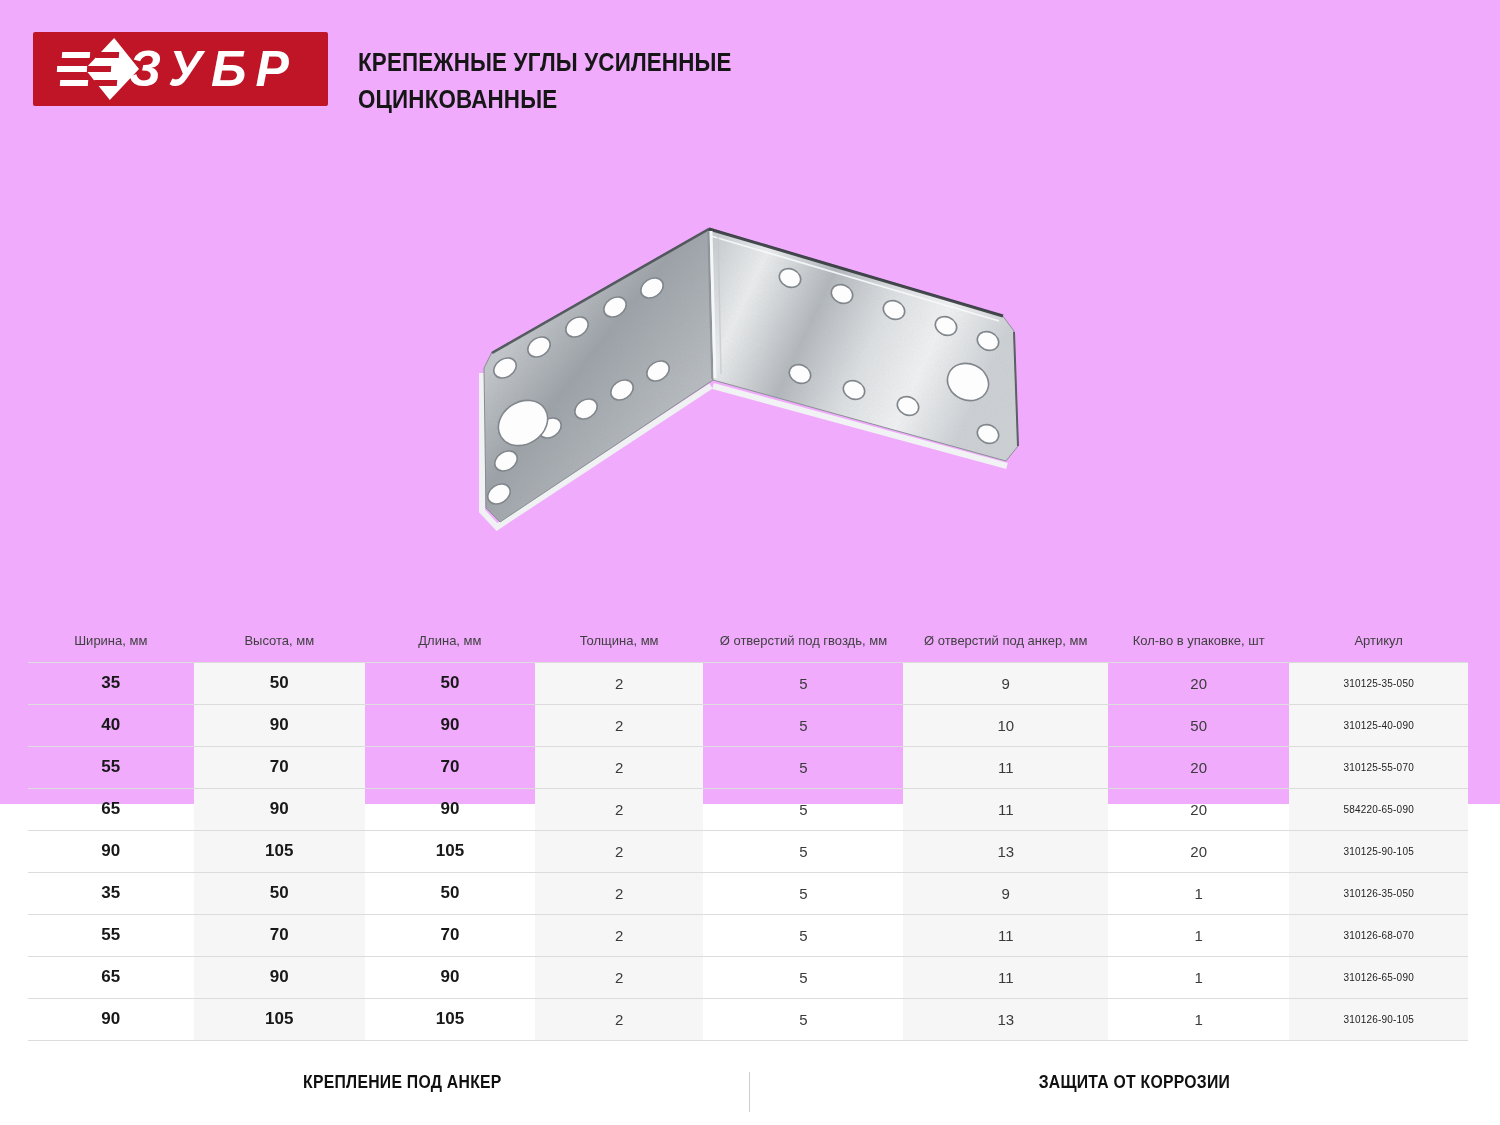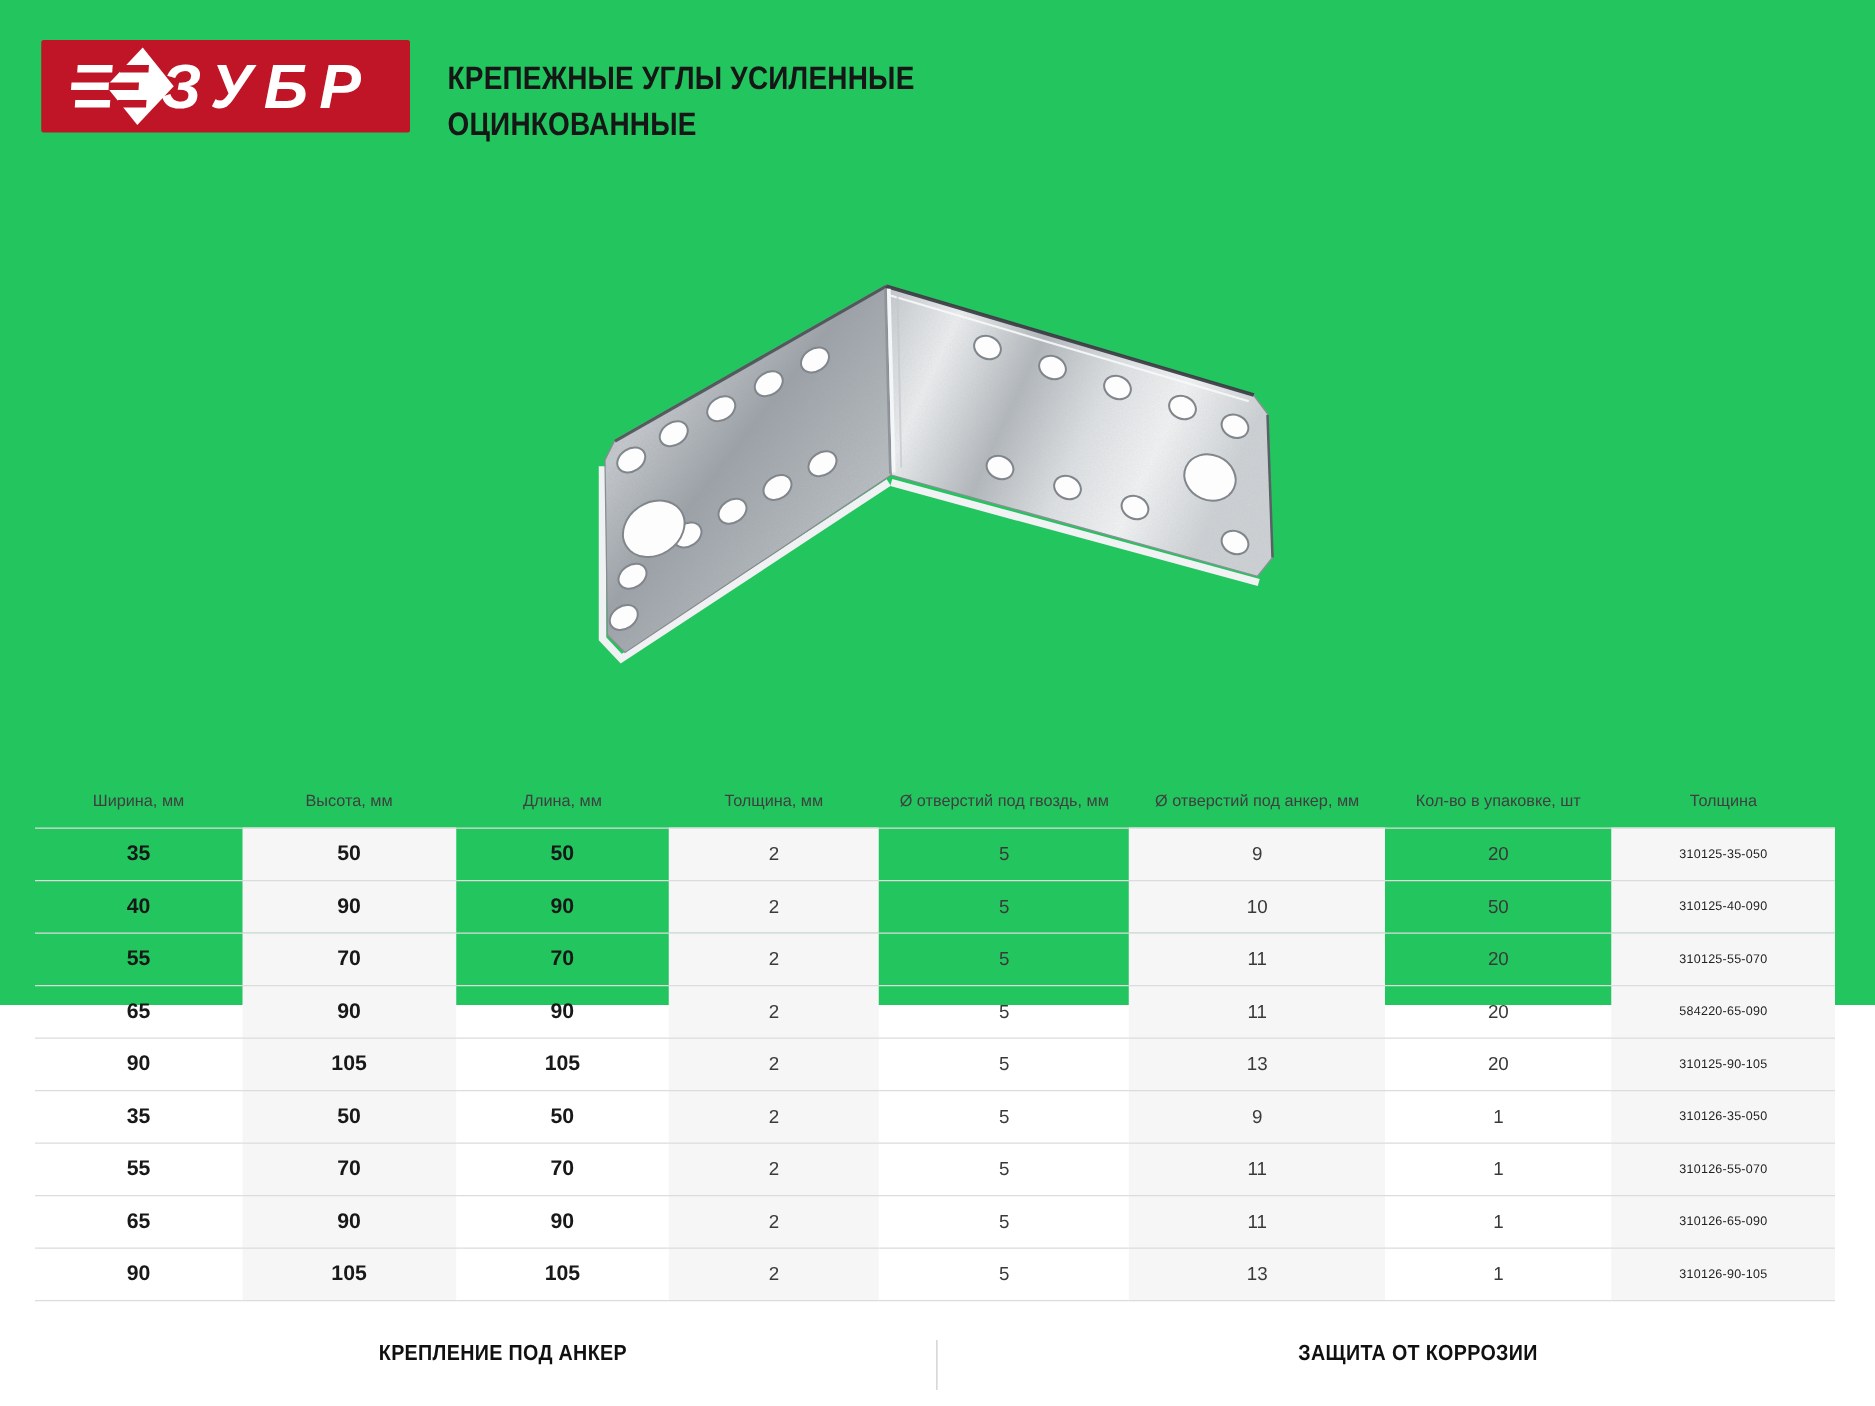--- a/index.html
+++ b/index.html
@@ -5,21 +5,21 @@
   :root{
     --brand-red:#c01526;
     --ink:#161616;
     --cell-ink:#3a3a3a;
     --shade:#f6f6f6;
     --line:#dcdcdc;
   }
   *{margin:0;padding:0;box-sizing:border-box;}
   html,body{width:1500px;height:1125px;background:#ffffff;overflow:hidden;
     font-family:"Liberation Sans","DejaVu Sans",sans-serif;}
-  .page{position:relative;width:1500px;height:804px;background:#22c55e;}
+  .page{position:relative;width:1500px;height:804px;background:#f0abfc;}
 
   
   .logo-box{position:absolute;left:33px;top:32px;width:295px;height:74px;
     background:var(--brand-red);border-radius:2px;}
   .logo-icon{position:absolute;left:22px;top:0;}
   .logo-word{position:absolute;left:96px;top:0;height:74px;line-height:74px;
     color:#fff;font-weight:700;font-style:italic;font-size:50px;letter-spacing:9px;
     white-space:nowrap;}
   .title{position:absolute;left:358px;top:44px;font-weight:700;color:var(--ink);
     font-size:26px;line-height:37px;letter-spacing:0.2px;
@@ -167,21 +167,21 @@
       </colgroup>
       <thead>
           <tr>
             <th>Ширина, мм</th>
             <th>Высота, мм</th>
             <th>Длина, мм</th>
             <th>Толщина, мм</th>
             <th>Ø отверстий под гвоздь, мм</th>
             <th>Ø отверстий под анкер, мм</th>
             <th>Кол-во в упаковке, шт</th>
-            <th>Толщина</th>
+            <th>Артикул</th>
           </tr>
         </thead>
       <tbody>
           <tr>
             <td class="b">35</td>
             <td class="b">50</td>
             <td class="b">50</td>
             <td class="">2</td>
             <td class="">5</td>
             <td class="">9</td>
@@ -239,21 +239,21 @@
             <td class="art">310126-35-050</td>
           </tr>
           <tr>
             <td class="b">55</td>
             <td class="b">70</td>
             <td class="b">70</td>
             <td class="">2</td>
             <td class="">5</td>
             <td class="">11</td>
             <td class="">1</td>
-            <td class="art">310126-55-070</td>
+            <td class="art">310126-68-070</td>
           </tr>
           <tr>
             <td class="b">65</td>
             <td class="b">90</td>
             <td class="b">90</td>
             <td class="">2</td>
             <td class="">5</td>
             <td class="">11</td>
             <td class="">1</td>
             <td class="art">310126-65-090</td>

